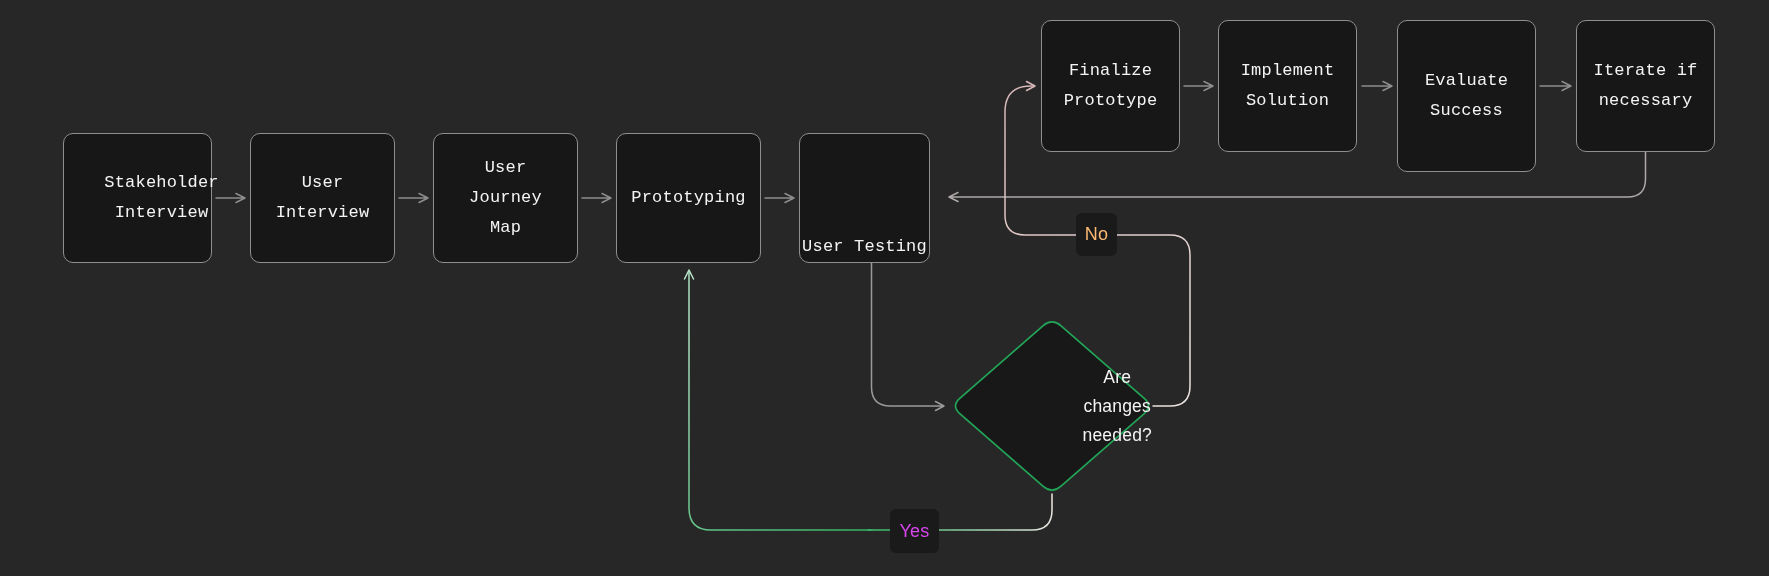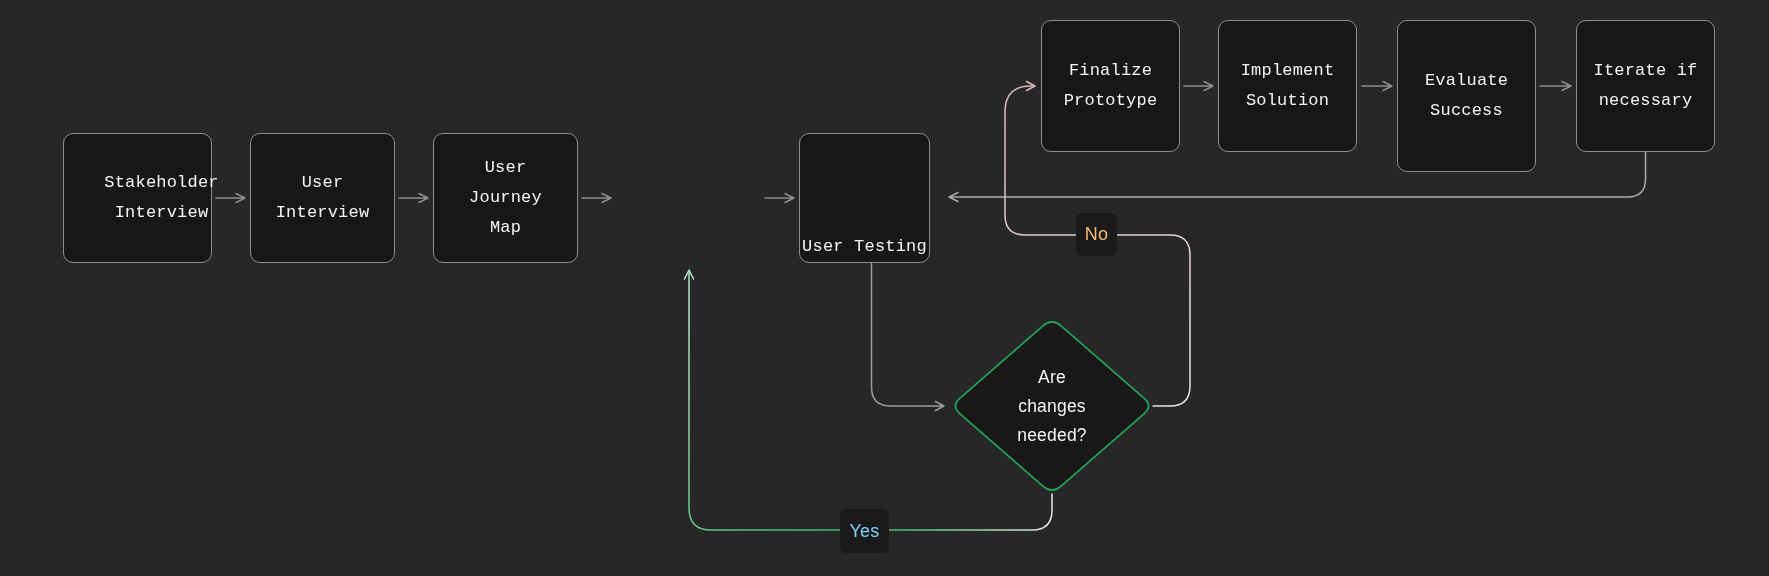--- a/index.html
+++ b/index.html
@@ -30,34 +30,34 @@
   .n-prototyping{left:616px;top:133px;width:145px;height:130px;}
   .n-usertesting{left:799px;top:133px;width:131px;height:130px;align-items:flex-end;}
   
   .n-finalize{left:1041px;top:20px;width:139px;height:132px;}
   .n-implement{left:1218px;top:20px;width:139px;height:132px;}
   .n-evaluate{left:1397px;top:20px;width:139px;height:152px;}
   .n-iterate{left:1576px;top:20px;width:139px;height:132px;}
   
   .decision-label{
     position:absolute;left:952px;top:362px;width:200px;height:88px;
-    display:flex;align-items:center;justify-content:center;
+    display:flex;align-items:center;justify-content:flex-end;
     color:#f4f4f4;font-size:17.5px;line-height:29px;text-align:center;letter-spacing:.2px;
   }
   .decision-label span{white-space:pre-line;}
   
   .badge{
     position:absolute;
     background:#1a1a1a;
     border-radius:6px;
     display:flex;align-items:center;justify-content:center;
     font-size:18px;letter-spacing:.2px;
   }
   .badge-no{left:1076px;top:213px;width:41px;height:43px;color:#fdba74;}
-  .badge-yes{left:840px;top:509px;width:49px;height:44px;color:#7dd3fc;}
+  .badge-yes{left:890px;top:509px;width:49px;height:44px;color:#d946ef;}
 </style>
 </head>
 <body>
 
 <div class="canvas">
 
   <svg class="edges" width="1769" height="576" viewBox="0 0 1769 576">
     <defs>
       <linearGradient id="yesGradA" gradientUnits="userSpaceOnUse" x1="1052" y1="500" x2="890" y2="530">
         <stop offset="0" stop-color="#ece7e3"></stop>
@@ -112,20 +112,23 @@
   </div>
   <div class="node n-userinterview">
     <span>User
 Interview</span>
   </div>
   <div class="node n-ujm">
     <span>User
 Journey
 Map</span>
   </div>
+  <div class="node n-prototyping">
+    <span>Prototyping</span>
+  </div>
   <div class="node n-usertesting">
     <span>User Testing</span>
   </div>
   <div class="node n-finalize">
     <span>Finalize
 Prototype</span>
   </div>
   <div class="node n-implement">
     <span>Implement
 Solution</span>

